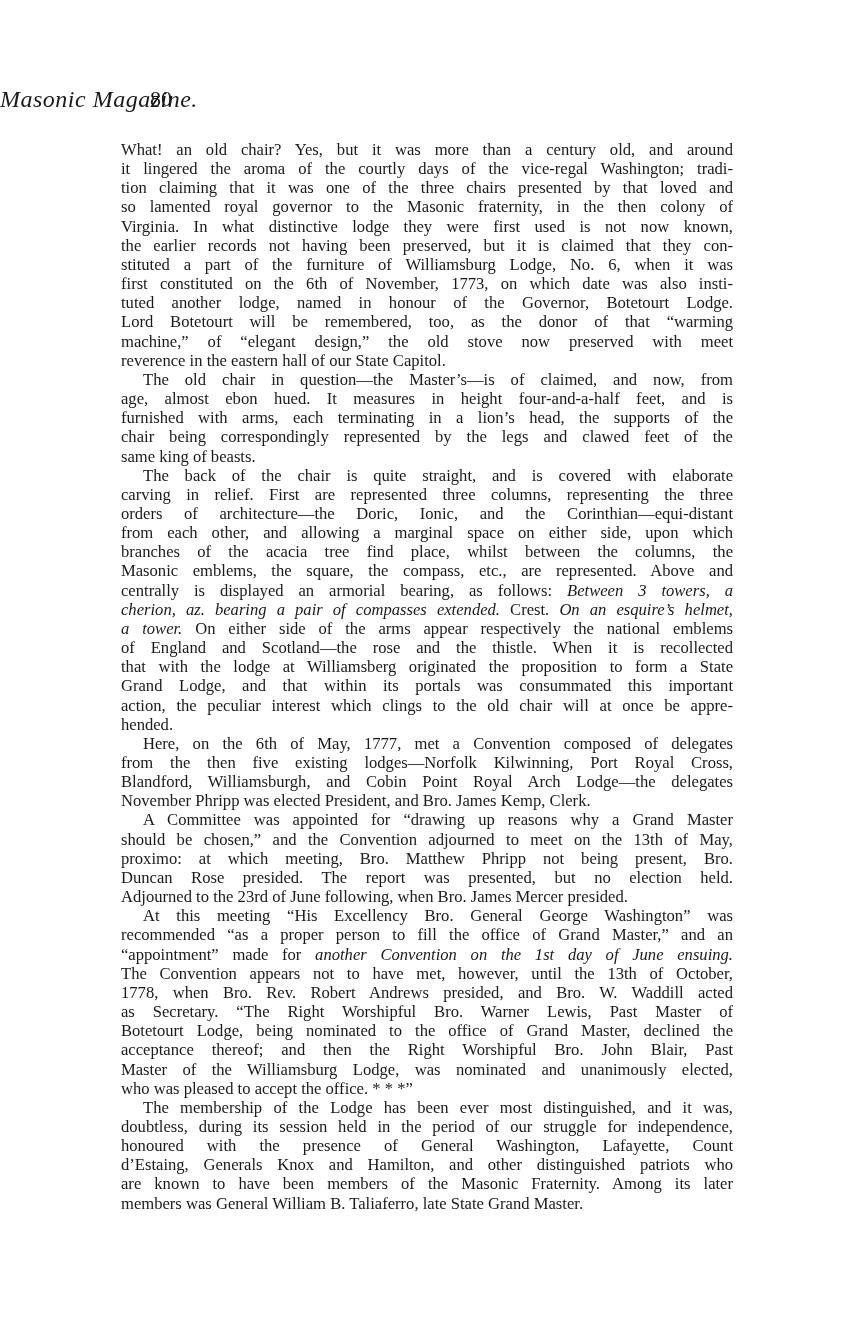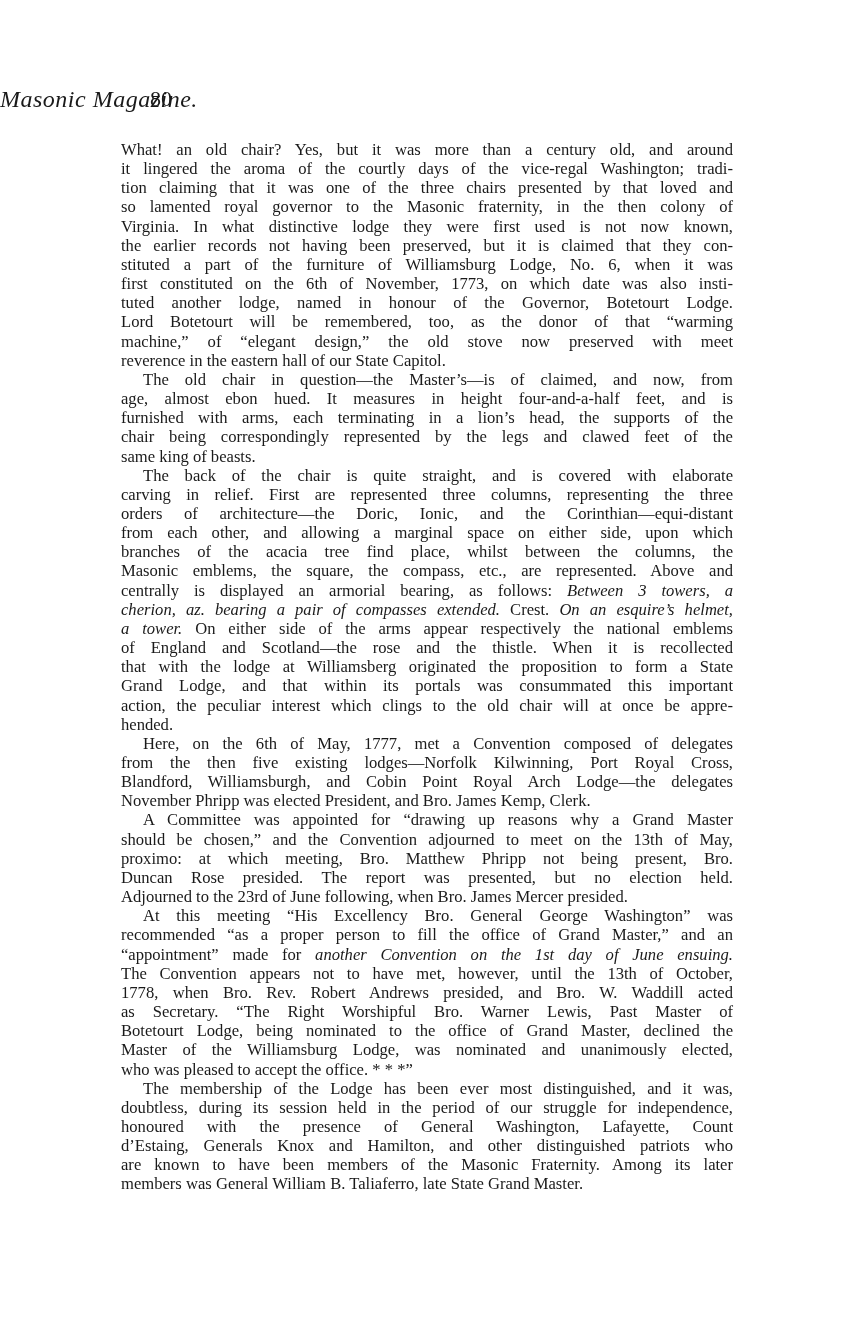--- a/index.html
+++ b/index.html
@@ -79,20 +79,21 @@
       <div class="line last"><span>Adjourned to the 23rd of June following, when Bro. James Mercer presided.</span></div>
     </div>
     <div>
       <div class="line indent"><span>At this meeting “His Excellency Bro. General George Washington” was</span></div>
       <div class="line"><span>recommended “as a proper person to fill the office of Grand Master,” and an</span></div>
       <div class="line"><span>“appointment” made for </span><i>another Convention on the 1st day of June ensuing.</i></div>
       <div class="line"><span>The Convention appears not to have met, however, until the 13th of October,</span></div>
       <div class="line"><span>1778, when Bro. Rev. Robert Andrews presided, and Bro. W. Waddill acted</span></div>
       <div class="line"><span>as Secretary. “The Right Worshipful Bro. Warner Lewis, Past Master of</span></div>
       <div class="line"><span>Botetourt Lodge, being nominated to the office of Grand Master, declined the</span></div>
+      <div class="line"><span>acceptance thereof; and then the Right Worshipful Bro. John Blair, Past</span></div>
       <div class="line"><span>Master of the Williamsburg Lodge, was nominated and unanimously elected,</span></div>
       <div class="line last"><span>who was pleased to accept the office. * * *”</span></div>
     </div>
     <div>
       <div class="line indent"><span>The membership of the Lodge has been ever most distinguished, and it was,</span></div>
       <div class="line"><span>doubtless, during its session held in the period of our struggle for independence,</span></div>
       <div class="line"><span>honoured with the presence of General Washington, Lafayette, Count</span></div>
       <div class="line"><span>d’Estaing, Generals Knox and Hamilton, and other distinguished patriots who</span></div>
       <div class="line"><span>are known to have been members of the Masonic Fraternity. Among its later</span></div>
       <div class="line last"><span>members was General William B. Taliaferro, late State Grand Master.</span></div>

